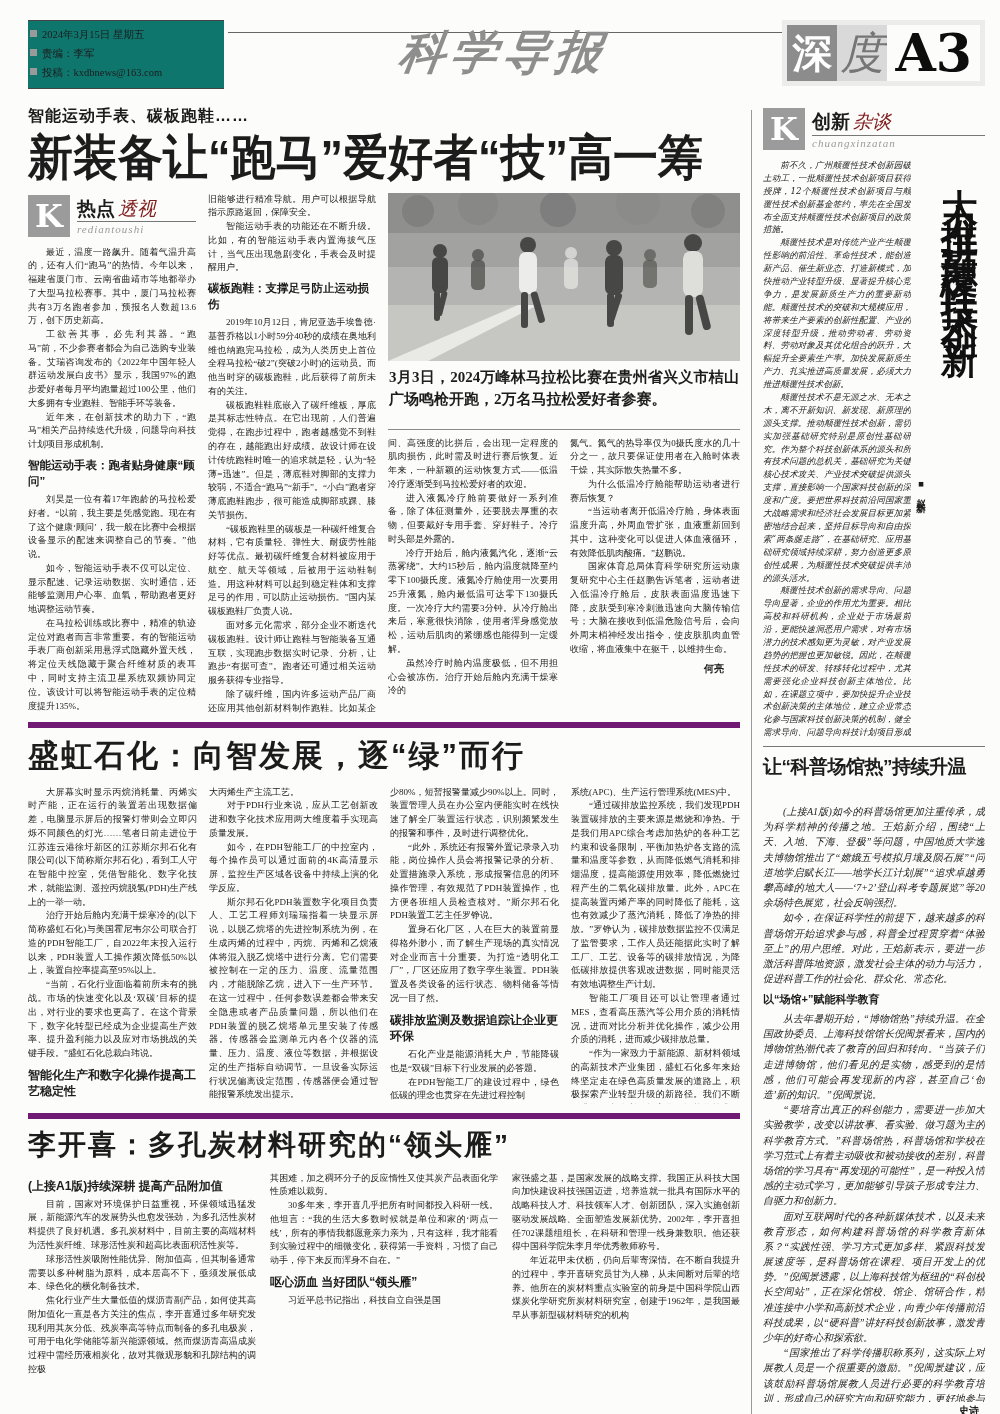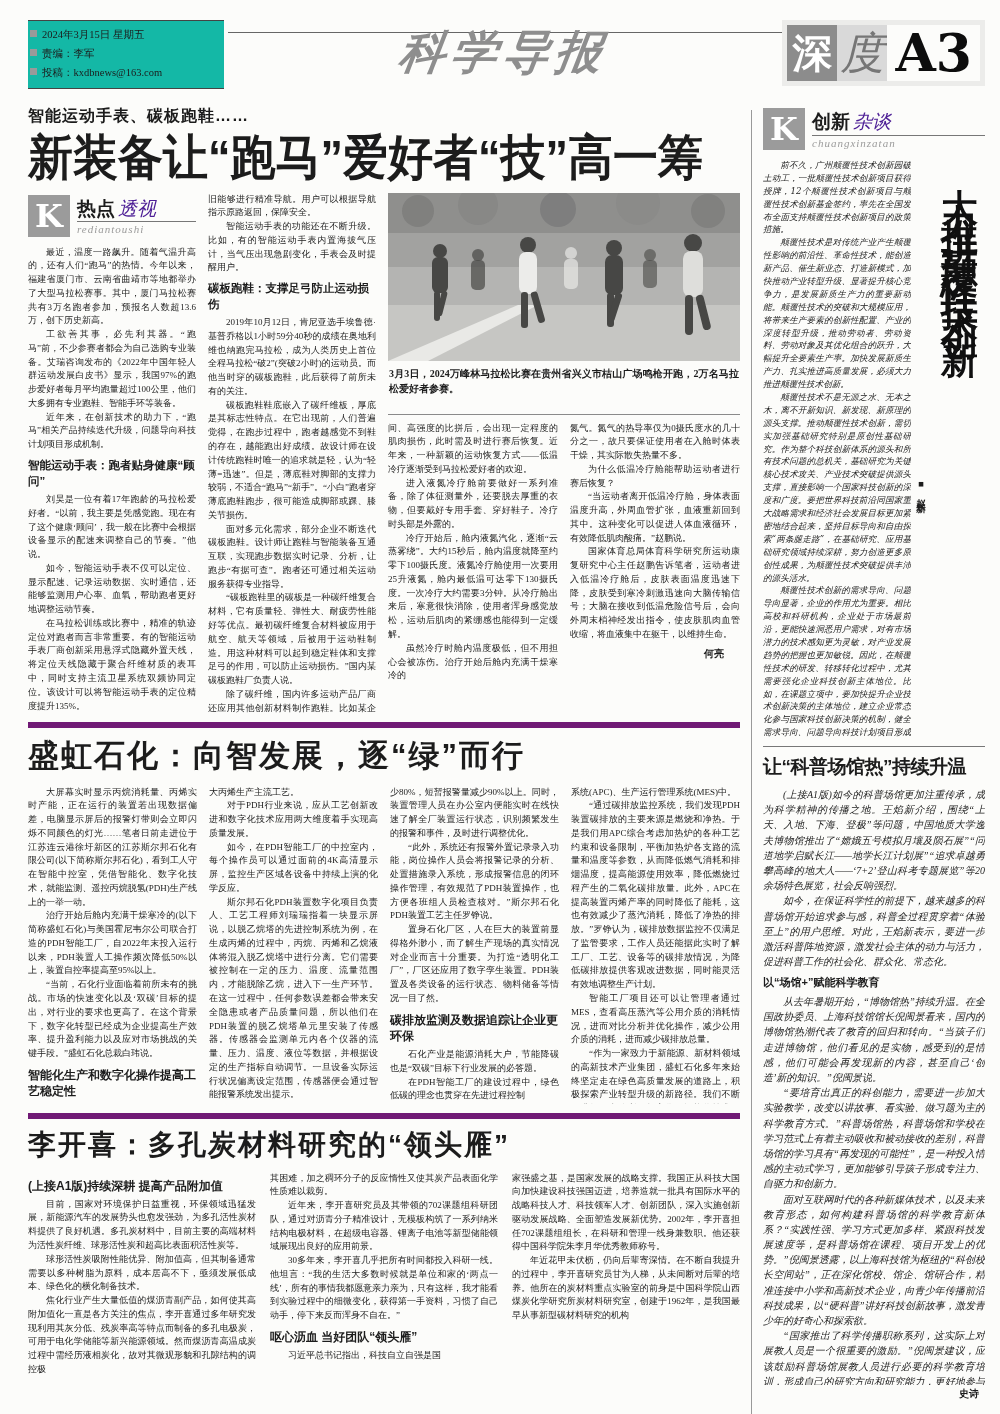--- a/index.html
+++ b/index.html
@@ -7,21 +7,21 @@
   .page {
     position:relative; width:1000px; height:1414px; overflow:hidden;
     background:#fcfcfa; color:#1c1c1c; padding:20px 15px 0 28px;
     font-family:"Liberation Serif", serif;
   }
   
   .masthead-row { position:relative; display:flex; align-items:flex-start; height:82px; }
   .top-rule { position:absolute; top:12px; left:200px; right:0; border-top:1px solid #666; }
   .info-block {
     width:196px; border-top:1.5px solid #444; border-bottom:1.5px solid #444;
-    padding:5px 0 5px 2px; font-size:10.5px; line-height:1.8; position:relative; background:#14b8a6;
+    padding:5px 0 5px 2px; font-size:10.5px; line-height:1.8; position:relative; background:#0f766e;
   }
   .info-line { white-space:nowrap; }
   .sq { display:inline-block; width:7px; height:7px; background:#9a9a9a; margin-right:5px; vertical-align:1px; }
   .masthead {
     flex:1; text-align:center; font-family:"DejaVu Serif", serif; font-style:italic; font-weight:bold;
     font-size:46px; color:#8e8e8e; transform:skewX(-8deg); letter-spacing:6px; margin-top:2px;
     position:relative; z-index:2;
   }
   .section-block { display:flex; align-items:center; background:#ececea; padding:5px; position:relative; z-index:2; }
   .depth1 { width:50px; height:56px; background:#8c8c8c; color:#fff; font-family:"DejaVu Serif",serif;
@@ -48,26 +48,26 @@
   .coltext p.cont { text-indent:0; }
   .coltext h3 { font-family:"Liberation Sans",sans-serif; font-size:11.5px; line-height:1.35; margin:6px 0 4px; }
   .byline { text-align:right; font-weight:bold; font-size:10px; padding-right:16px; margin-top:5px; }
   
   .klogo { display:flex; gap:7px; margin:2px 0 9px 0; }
   .kbox { width:42px; height:42px; background:#9b9b9b; color:#fff; font-family:"DejaVu Serif",serif;
     font-size:32px; font-weight:bold; display:flex; align-items:center; justify-content:center; flex:none; }
   .kright { flex:1; padding-top:3px; }
   .ktitle { border-bottom:1px solid #777; padding-bottom:2px; font-size:19px; line-height:1.1; white-space:nowrap; }
   .kt-bold { font-weight:900; font-family:"Liberation Sans",sans-serif; }
-  .kt-light { color:#4c1d95; font-style:italic; font-family:"DejaVu Serif",serif; margin-left:3px; }
+  .kt-light { color:#7f1d1d; font-style:italic; font-family:"DejaVu Serif",serif; margin-left:3px; }
   .kpinyin { font-size:11px; font-style:italic; color:#9b9b9b; letter-spacing:1px; padding-top:1px; }
   
   .photo { height:168px; background:#b5b5b5; overflow:hidden; flex:none; }
   .photo svg { display:block; width:100%; height:100%; }
-  .caption { font-size:10px; font-weight:bold; line-height:1.5; text-align:justify;
+  .caption { font-size:15px; font-weight:bold; line-height:1.5; text-align:justify;
     padding:5px 1px 18px; border-bottom:1px solid #8a8a8a; flex:none; }
   .twocol { display:flex; gap:12px; margin-top:7px; flex:1; overflow:hidden; }
   .twocol .coltext { width:50%; }
   
   .rule-section { border-top:6px solid #701a75; margin-top:9px; padding-top:7px; }
   .mid-head { font-family:"Liberation Sans",sans-serif; font-weight:900; font-size:31px;
     letter-spacing:2px; margin-bottom:9px; white-space:nowrap; }
   .cols4 { display:flex; gap:12px; height:318px; overflow:hidden; }
   .cols4 .coltext { flex:1; }
   .bot-head { font-family:"Liberation Sans",sans-serif; font-weight:900; font-size:28px;
@@ -80,21 +80,21 @@
   .essay-text { flex:1; overflow:hidden; }
   .essay-text p { font-size:8.6px; line-height:1.5; text-align:justify; text-indent:2em;
     font-style:italic; font-family:"DejaVu Serif",serif; }
   .essay-side { display:flex; flex:none; }
   .essay-byline { writing-mode:vertical-rl; font-size:9.5px; font-weight:bold; padding-top:320px;
     width:16px; letter-spacing:2px; font-style:normal; }
   .essay-vtitle { writing-mode:vertical-rl; font-family:"DejaVu Serif",serif; font-weight:700;
     font-size:37px; letter-spacing:15px; color:#101010; margin-left:8px; }
   .sidebar-rule { border-top:1px solid #777; margin:9px 0 7px; }
   .kepu-head { font-family:"Liberation Sans",sans-serif; font-weight:900; font-size:19px;
-    letter-spacing:-0.5px; white-space:nowrap; margin-bottom:7px; }
+    letter-spacing:-0.5px; white-space:nowrap; margin-bottom:24px; }
   .kepu-text { height:598px; overflow:hidden; }
   .kepu-text p { font-size:10px; line-height:1.52; text-align:justify; text-indent:2em;font-style:italic; }
   .kepu-text h3 { font-family:"Liberation Sans",sans-serif; font-size:11px; margin:6px 0 4px; }
   .kepu-byline { text-align:right; font-weight:bold; font-size:10px; padding-right:6px; margin-top:2px; }
 </style>
 </head>
 <body>
 
 <div class="page">
 
@@ -141,22 +141,22 @@
               </div>
           </div>
 
           <div class="colN">
             <div class="coltext">
                 <p class="cont">旧能够进行精准导航。用户可以根据导航指示原路返回，保障安全。</p>
                 <p>智能运动手表的功能还在不断升级。比如，有的智能运动手表内置海拔气压计，当气压出现急剧变化，手表会及时提醒用户。</p>
                 <h3>碳板跑鞋：支撑足弓防止运动损伤</h3>
                 <p>2019年10月12日，肯尼亚选手埃鲁德·基普乔格以1小时59分40秒的成绩在奥地利维也纳跑完马拉松，成为人类历史上首位全程马拉松“破2”(突破2小时)的运动员。而他当时穿的碳板跑鞋，此后获得了前所未有的关注。</p>
                 <p>碳板跑鞋鞋底嵌入了碳纤维板，厚底是其标志性特点。在它出现前，人们普遍觉得，在跑步过程中，跑者越感觉不到鞋的存在，越能跑出好成绩。故设计师在设计传统跑鞋时唯一的追求就是轻，认为“轻薄=迅速”。但是，薄底鞋对脚部的支撑力较弱，不适合“跑马”“新手”。“小白”跑者穿薄底跑鞋跑步，很可能造成脚部或踝、膝关节损伤。</p>
+                <p>“碳板跑鞋里的碳板是一种碳纤维复合材料，它有质量轻、弹性大、耐疲劳性能好等优点。最初碳纤维复合材料被应用于航空、航天等领域，后被用于运动鞋制造。用这种材料可以起到稳定鞋体和支撑足弓的作用，可以防止运动损伤。”国内某碳板跑鞋厂负责人说。</p>
                 <p>面对多元化需求，部分企业不断迭代碳板跑鞋。设计师让跑鞋与智能装备互通互联，实现跑步数据实时记录、分析，让跑步“有据可查”。跑者还可通过相关运动服务获得专业指导。</p>
-                <p>“碳板跑鞋里的碳板是一种碳纤维复合材料，它有质量轻、弹性大、耐疲劳性能好等优点。最初碳纤维复合材料被应用于航空、航天等领域，后被用于运动鞋制造。用这种材料可以起到稳定鞋体和支撑足弓的作用，可以防止运动损伤。”国内某碳板跑鞋厂负责人说。</p>
                 <p>除了碳纤维，国内许多运动产品厂商还应用其他创新材料制作跑鞋。比如某企业用嵌段聚醚酰胺树脂材料制作最关键的部分(鞋底和鞋身中间的夹层)，使跑鞋获得更优的减震性能。</p>
               </div>
           </div>
 
           <div class="colW">
             <div class="photo">
               <svg viewBox="0 0 352 168" preserveAspectRatio="none">
                 <rect x="0" y="0" width="352" height="168" fill="#b4b4b2"></rect>
                 <rect x="0" y="0" width="352" height="42" fill="#8f8f8d"></rect>
                 <circle cx="30" cy="18" r="16" fill="#7c7c7a" opacity="0.8"></circle>
@@ -251,21 +251,20 @@
         <h2 class="bot-head">李开喜：多孔炭材料研究的“领头雁”</h2>
         <div class="cols3">
           <div class="coltext">
               <h3>(上接A1版)持续深耕 提高产品附加值</h3>
               <p>目前，国家对环境保护日益重视，环保领域迅猛发展，新能源汽车的发展势头也愈发强劲，为多孔活性炭材料提供了良好机遇。多孔炭材料中，目前主要的高端材料为活性炭纤维、球形活性炭和超高比表面积活性炭等。</p>
               <p>球形活性炭吸附性能优异、附加值高，但其制备通常需要以多种树脂为原料，成本居高不下，亟须发展低成本、绿色化的横化制备技术。</p>
               <p>焦化行业产生大量低值的煤沥青副产品，如何使其高附加值化一直是各方关注的焦点，李开喜通过多年研究发现利用其灰分低、残炭率高等特点而制备的多孔电极炭，可用于电化学储能等新兴能源领域。然而煤沥青高温成炭过程中需经历液相炭化，故对其微观形貌和孔隙结构的调控极</p>
             </div>
           <div class="coltext">
               <p class="cont">其困难，加之稠环分子的反应惰性又使其炭产品表面化学性质难以裁剪。</p>
-              <p>近年来，李开喜研究员及其带领的702课题组科研团队，通过对沥青分子精准设计，无模板构筑了一系列纳米结构电极材料，在超级电容器、锂离子电池等新型储能领域展现出良好的应用前景。</p>
               <p>30多年来，李开喜几乎把所有时间都投入科研一线。他坦言：“我的生活大多数时候就是单位和家的‘两点一线’，所有的事情我都愿意亲力亲为，只有这样，我才能看到实验过程中的细微变化，获得第一手资料，习惯了自己动手，停下来反而浑身不自在。”</p>
               <h3>呕心沥血 当好团队“领头雁”</h3>
               <p>习近平总书记指出，科技自立自强是国</p>
             </div>
           <div class="coltext">
               <p class="cont">家强盛之基，是国家发展的战略支撑。我国正从科技大国向加快建设科技强国迈进，培养造就一批具有国际水平的战略科技人才、科技领军人才、创新团队，深入实施创新驱动发展战略、全面塑造发展新优势。2002年，李开喜担任702课题组组长，在科研和管理一线身兼数职。他还获得中国科学院朱李月华优秀教师称号。</p>
               <p>年近花甲未伏枥，仍向后辈寄深情。在不断自我提升的过程中，李开喜研究员甘为人梯，从未间断对后辈的培养。他所在的炭材料重点实验室的前身是中国科学院山西煤炭化学研究所炭材料研究室，创建于1962年，是我国最早从事新型碳材料研究的机构</p>
             </div>
         </div>
       </section>

